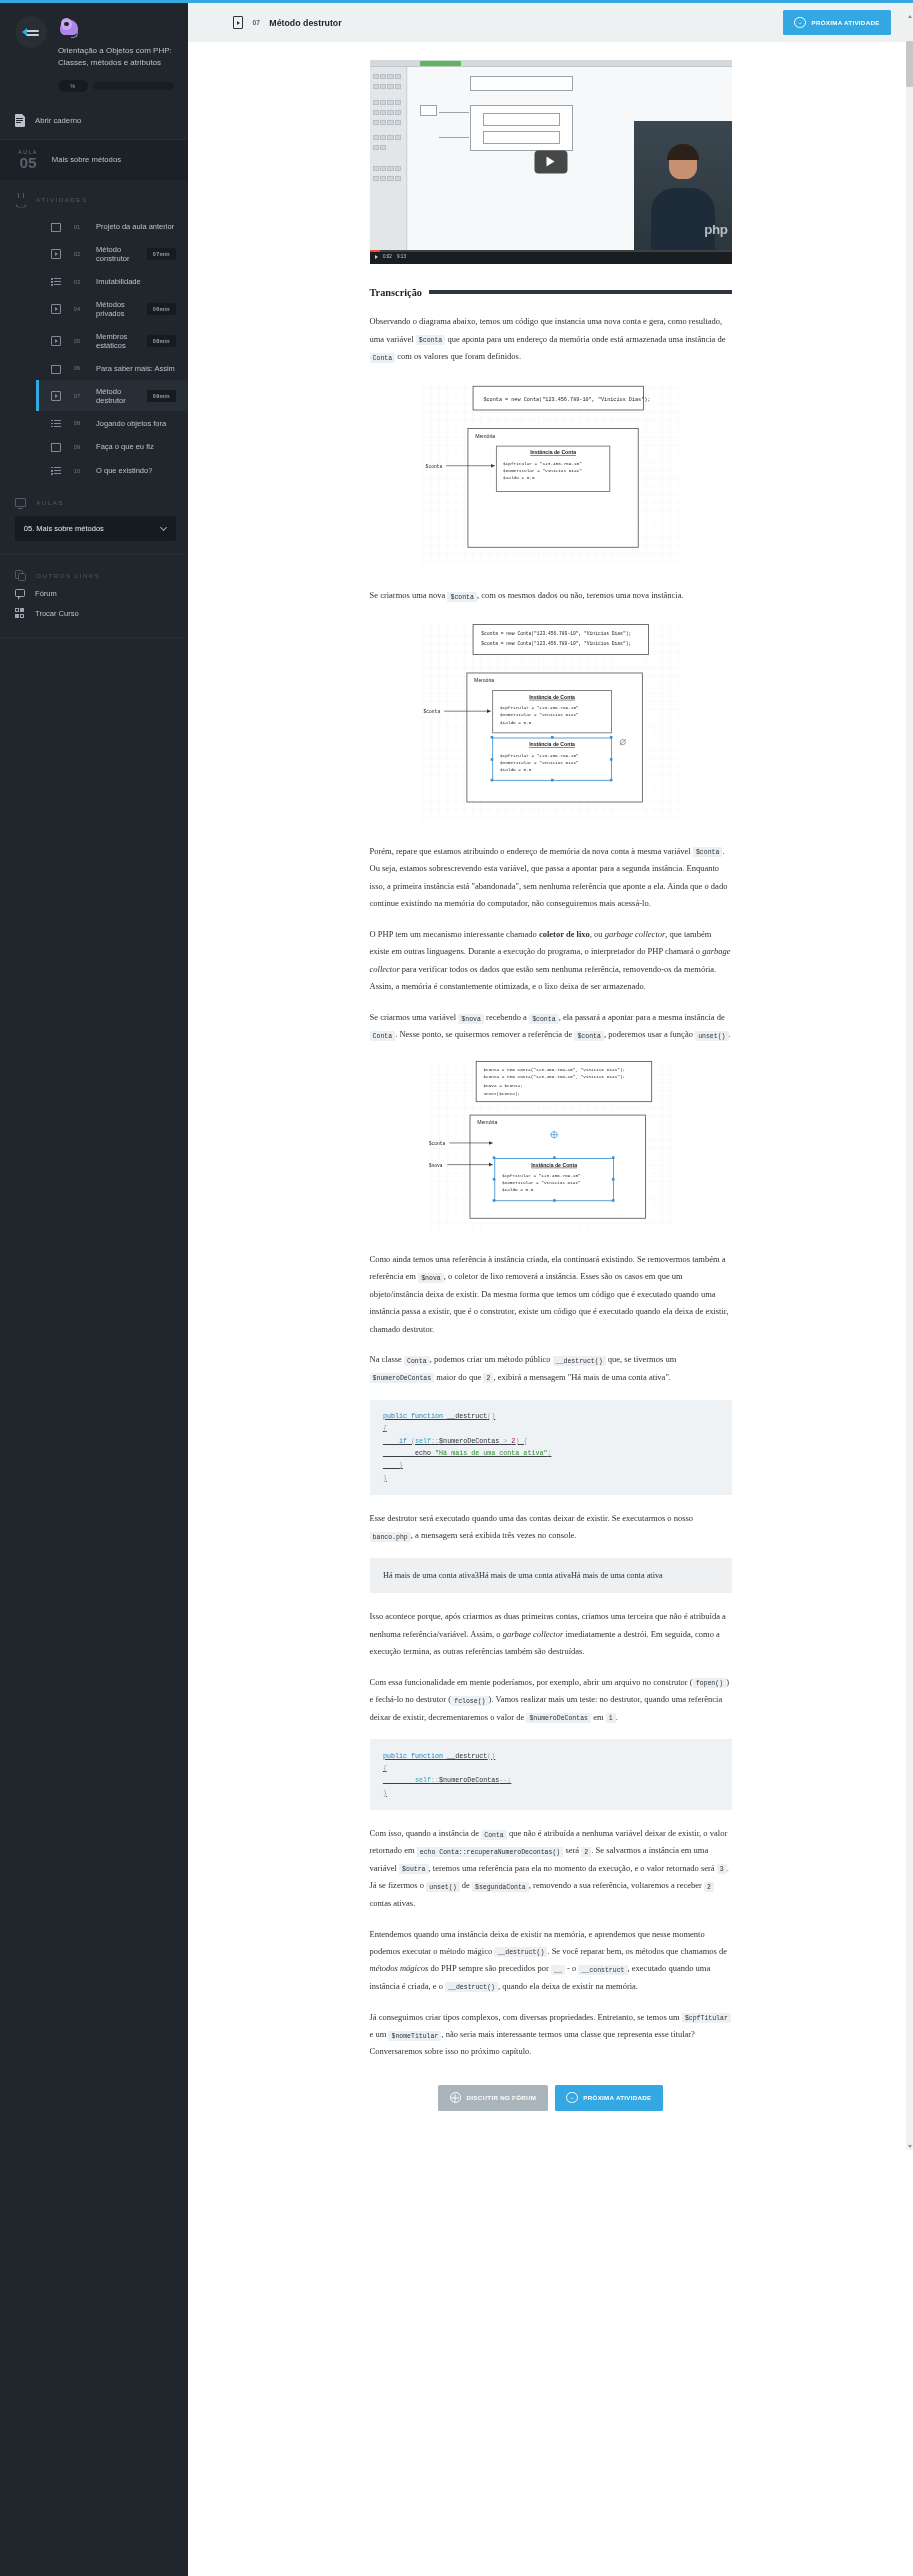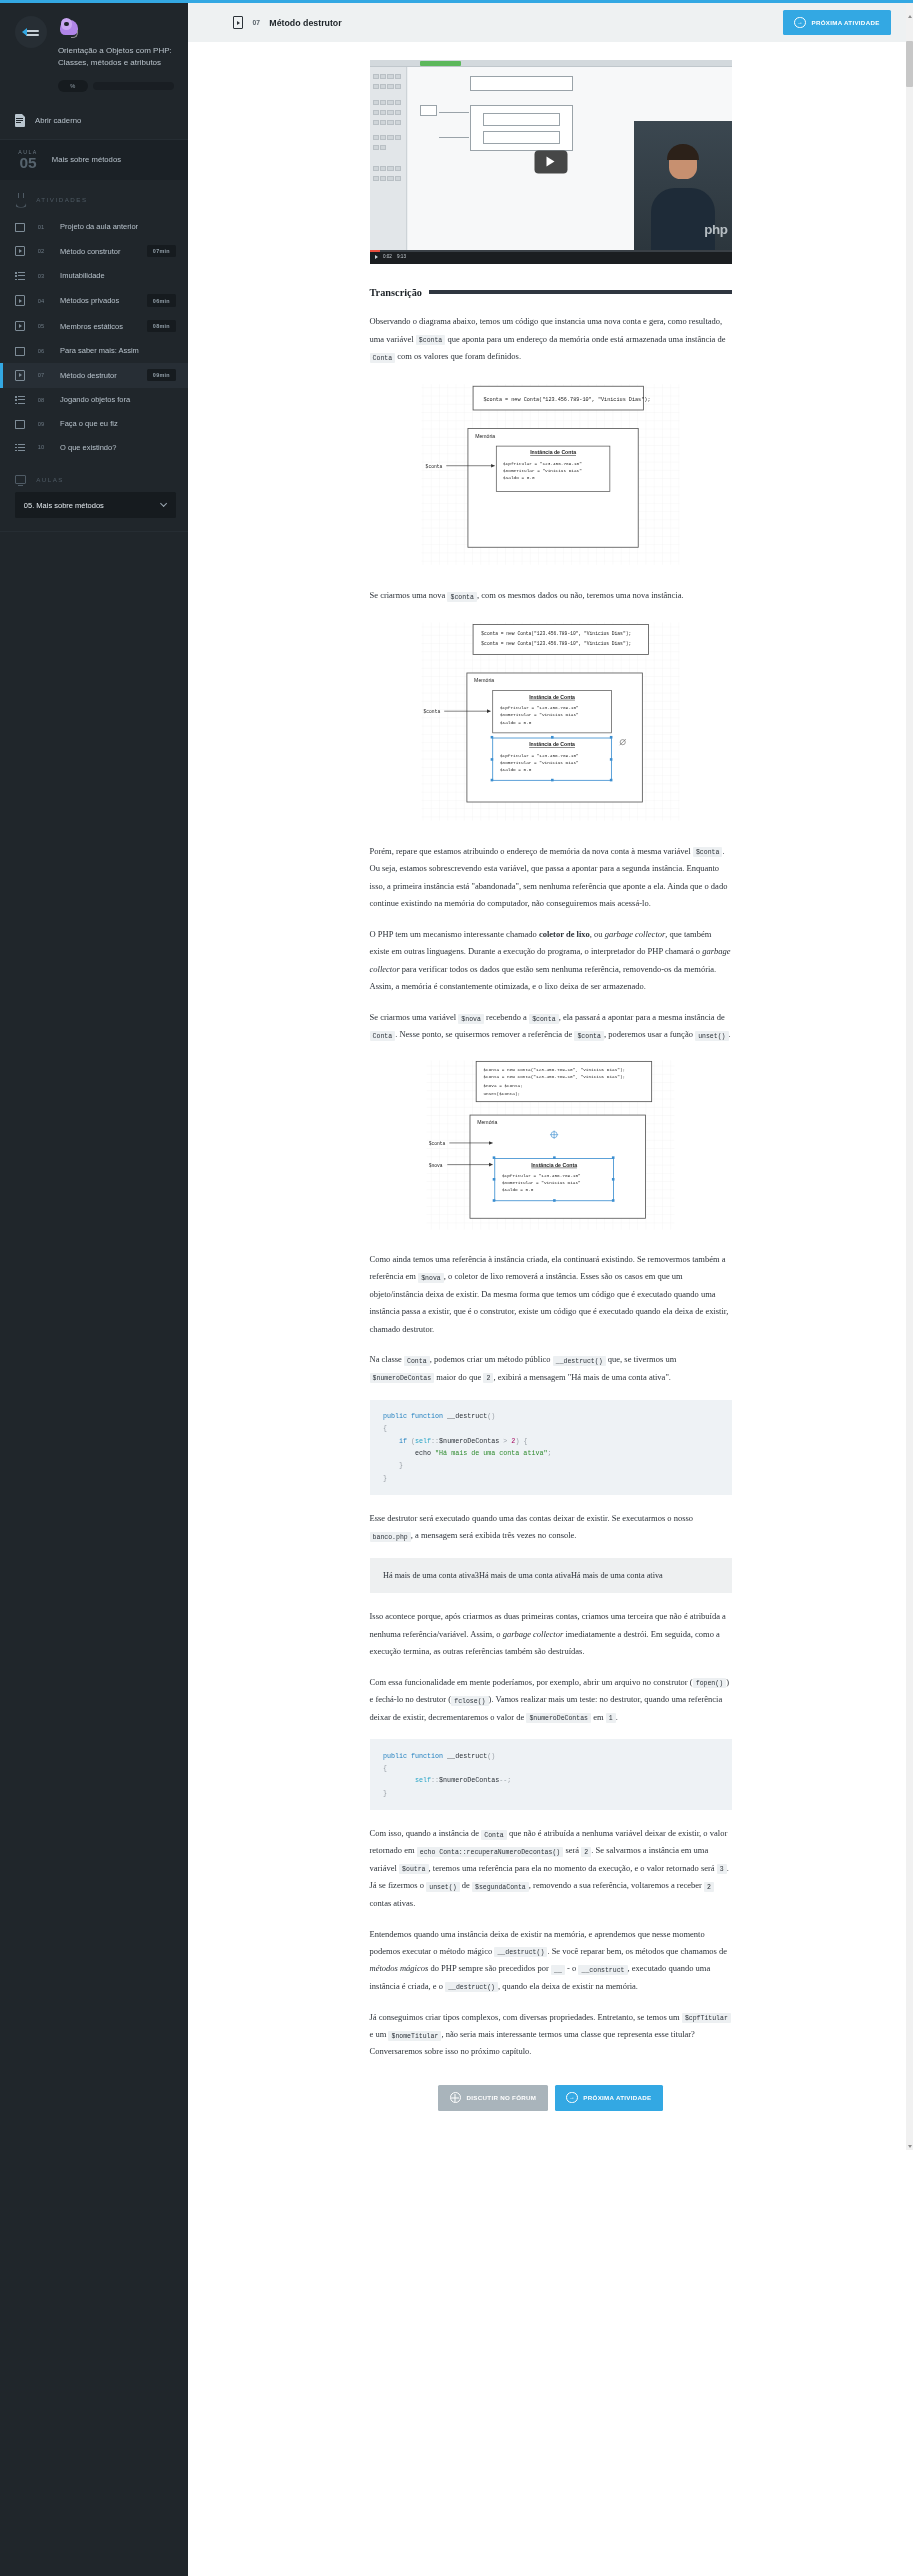--- a/index.html
+++ b/index.html
@@ -85,20 +85,21 @@
   .flask { width:11.4px;height:13.4px; position:relative; flex:0 0 11.4px;}
   .flask:before{content:"";position:absolute;left:3.6px;top:0;width:4.1px;height:4.6px;border-left:1px solid #4f5b65;border-right:1px solid #4f5b65;}
   .flask:after{content:"";position:absolute;left:0.5px;top:4.1px;width:10.3px;height:9.3px;border:1px solid #4f5b65;border-radius:1px 1px 5.2px 5.2px;border-top:none;
     clip-path: polygon(32% 0, 68% 0, 100% 100%, 0 100%);}
 
   .sb-list { list-style:none; margin:0; padding:0; }
   .sb-li {
     display:flex; align-items:center; gap:13px;
     padding: 6.7px 12.4px 6.7px 14.5px; font-size:7.5px; color:#b7c2cb;
     position:relative;
+    margin-left:36px;
   }
   .sb-li.active { background:#272e35; }
   .sb-li.active:before {
     content:""; position:absolute; left:0; top:0; bottom:0; width:2.6px; background:#33a8e3;
   }
   .sb-li .li-num { color:#6d7a85; font-size:5.7px; width:9.3px; flex:0 0 9.3px; }
   .sb-li .li-label { flex:1; }
   .sb-li .li-time {
     background:#161b1f; color:#93a0aa; font-size:5.4px; font-weight:bold;
     padding:3.1px 5.7px; border-radius:1.5px; letter-spacing:0.3px;
@@ -235,21 +236,21 @@
   .prose strong { font-weight: bold; }
   code.inline {
     font-family:"Liberation Mono", monospace; font-size:6.5px;
     background:#edf0f2; color:#2b3138; padding:1.5px 3.1px; border-radius:1px;
     white-space: nowrap;
   }
   .figure { margin: 3.1px 0 17.6px 0; text-align:center; }
   .codeblock {
     background:#eef2f5; padding: 10.3px 13.4px; margin: 3.1px 0 15.5px 0;
     font-family:"Liberation Mono", monospace; font-size:6.7px; line-height:1.85;
-    white-space:pre; overflow:auto; color:#3a3f44;
+    white-space:pre; overflow:auto; color:#3a3f44;text-decoration:underline;
   }
   .codeblock .k { color:#1f7fbf; }
   .codeblock .fn { color:#2b3138; }
   .codeblock .var { color:#2b3138; }
   .codeblock .self { color:#2aa5c7; }
   .codeblock .num { color:#a3005c; }
   .codeblock .str { color:#2e8b2e; }
   .codeblock .p { color:#9aa1a8; }
   .output {
     background:#eef0f1; padding: 9.3px 13.4px; margin: 3.1px 0 15.5px 0;
@@ -403,20 +404,40 @@
 
     <div class="sb-aulas-title">
       <span class="ic-screen"></span>
       <span>AULAS</span>
     </div>
     <div class="select-aula">
       <span>05. Mais sobre métodos</span>
       <span class="chev"></span>
     </div>
 
+    <div class="sb-outros">
+      <div class="sb-outros-title">
+        <span class="ic-link"></span>
+        <span>OUTROS LINKS</span>
+      </div>
+      <div class="sb-link">
+        <span class="ic-chat"></span>
+        <span>Fórum</span>
+      </div>
+      <div class="sb-link">
+        <span class="ic-grid">
+            <span></span>
+            <span></span>
+            <span></span>
+            <span></span>
+          </span>
+        <span>Trocar Curso</span>
+      </div>
+      <div class="sb-gap"></div>
+    </div>
     <div class="sb-divider"></div>
 
   </aside>
 
   <main class="main">
 
     <div class="topbar">
       <span class="topbar-ic"></span>
       <span class="topbar-num">07</span>
       <span class="topbar-title">Método destrutor</span>

